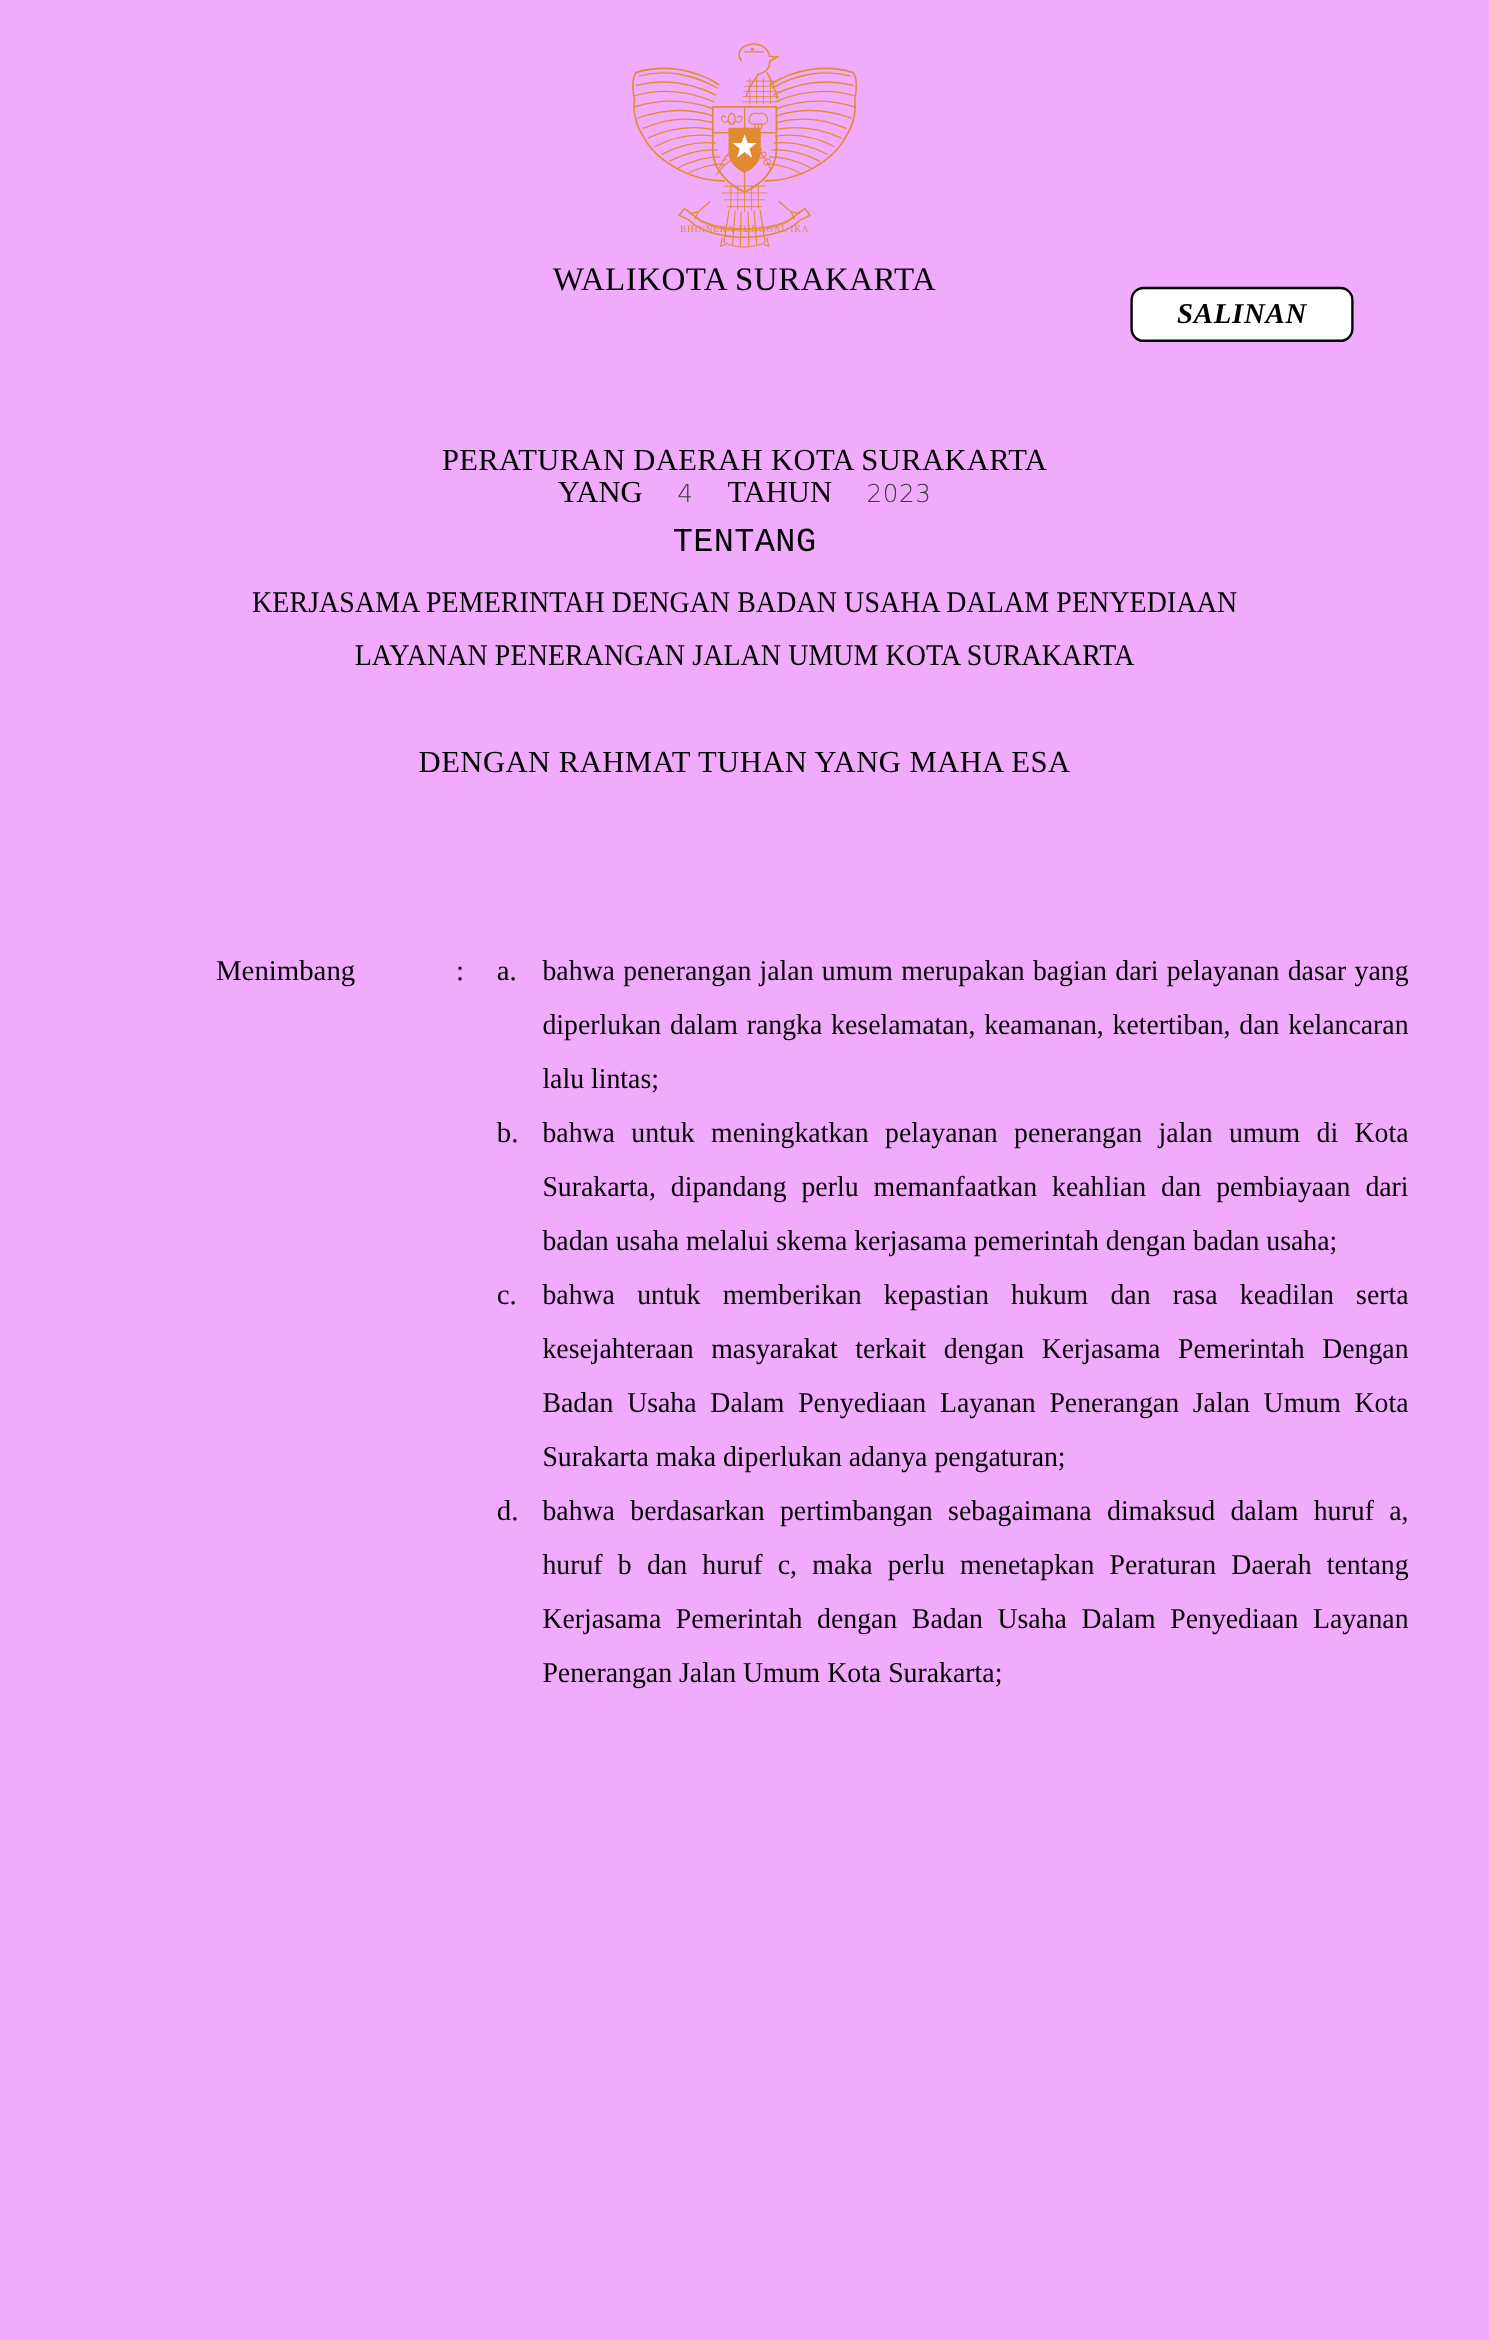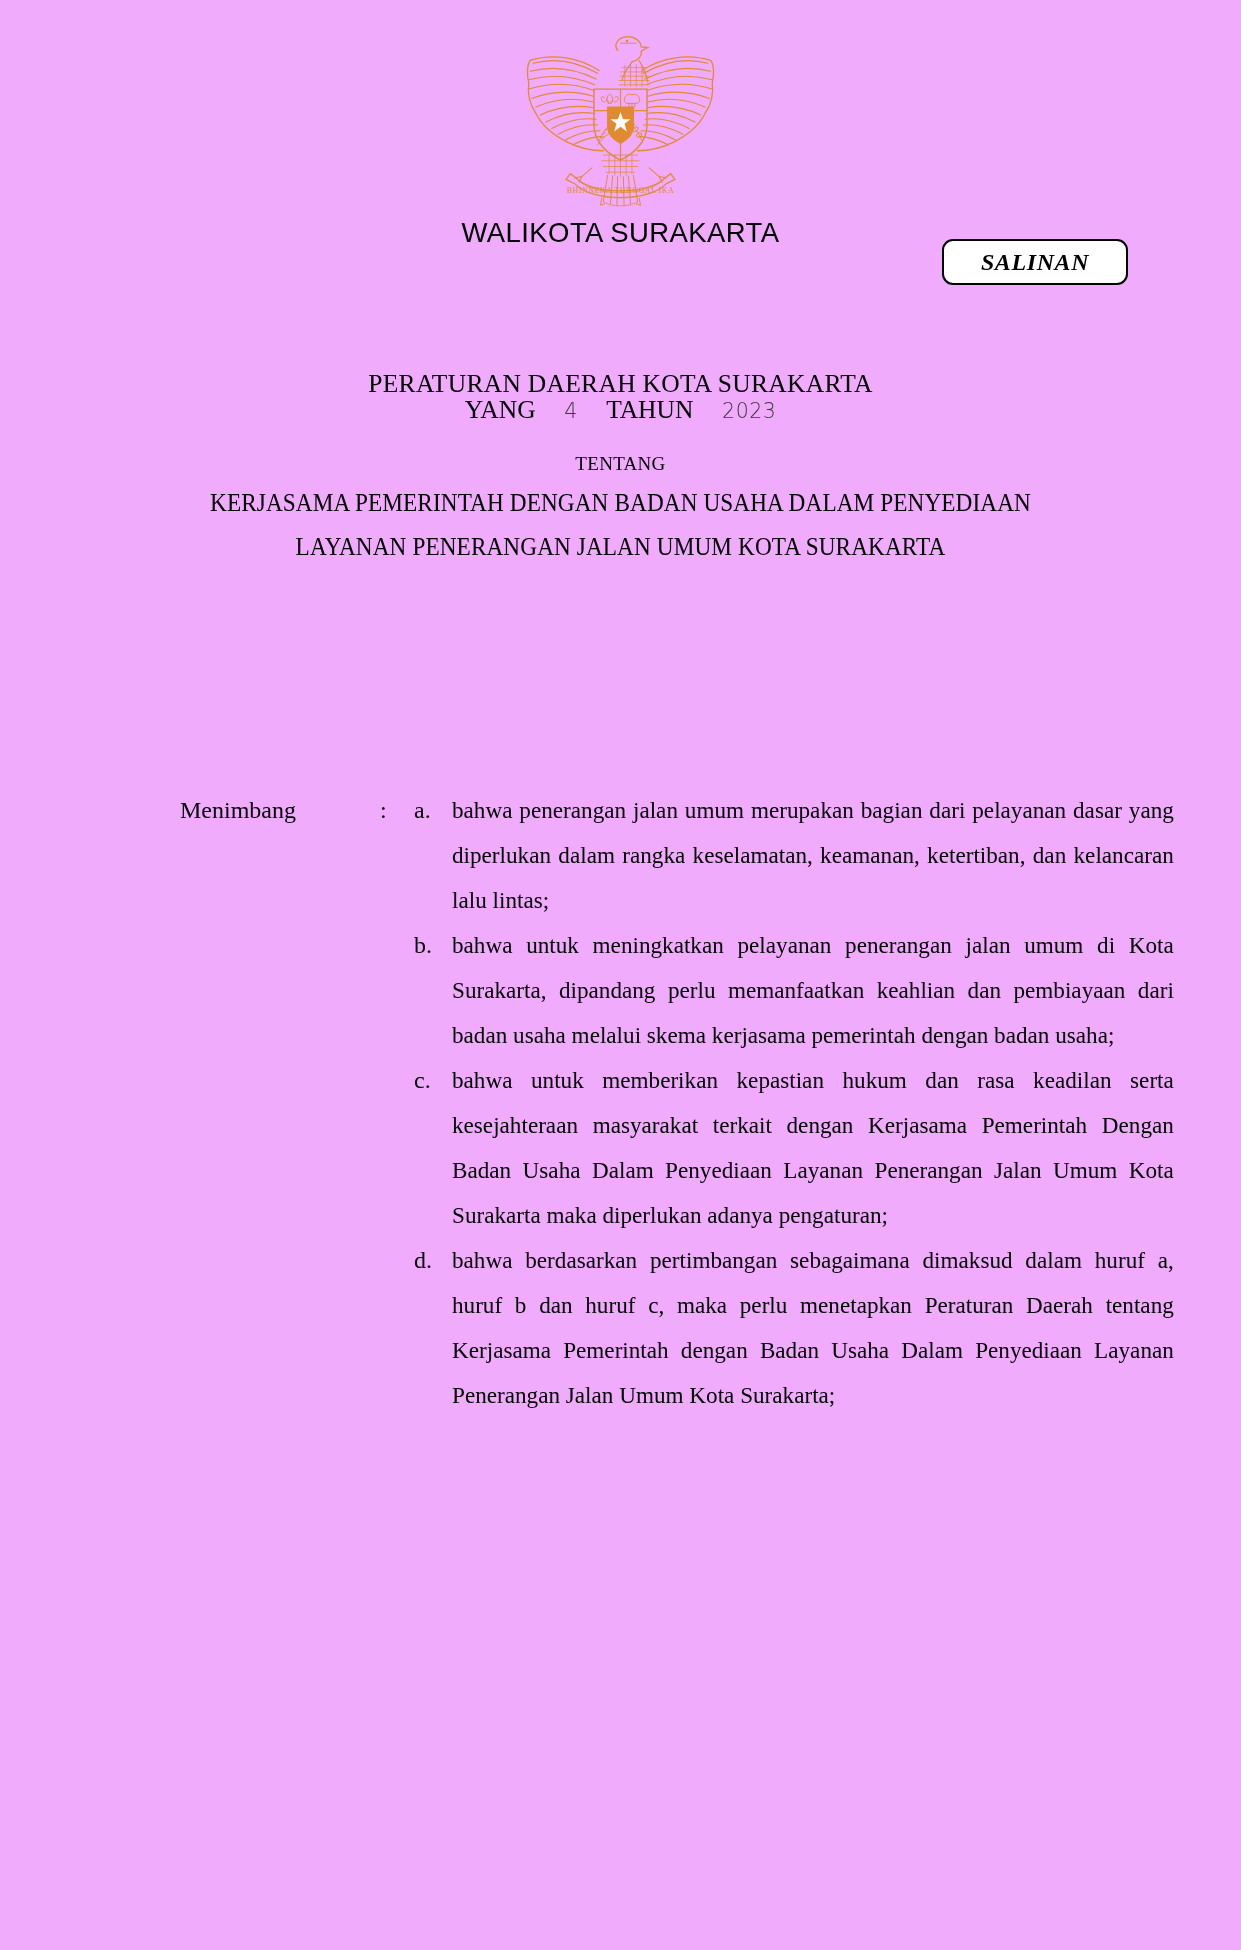--- a/index.html
+++ b/index.html
@@ -37,21 +37,21 @@
     width: 215px;
     height: 190px;
   }
 
   
   .hdr-line {
     position: absolute;
     left: 0;
     width: 1241px;
     text-align: center;
-    font-family: Liberation Sans, sans-serif;
+    font-family: Liberation Serif, serif;
     font-weight: 400;
     letter-spacing: 0.4px;
   }
   #walikota-line   { top: 217px;  font-size: 27.5px; }
   #provinsi-line   { top: 259px;  font-size: 26px; }
 
   
   .salinan-stamp {
     position: absolute;
     top: 239px;
@@ -96,21 +96,21 @@
   }
   #nomor-line .alt {
     font-family: "DejaVu Sans", sans-serif;
     font-size: 20.5px;
     font-weight: 300;
     color: #3a3a3a;
     letter-spacing: 0.5px;
   }
   #nomor-line .sp { display: inline-block; width: 16px; }
 
-  #tentang-line { top: 437px; font-size: 19px; letter-spacing: 0.3px; }
+  #tentang-line { top: 421px; font-size: 28px; letter-spacing: 0.3px; font-family: Liberation Mono, monospace; }
 
   .subject-line {
     position: absolute;
     left: 0;
     width: 1241px;
     text-align: center;
     font-family: "Liberation Serif", serif;
     font-size: 25px;
     font-weight: 400;
     transform: scaleX(0.93);
@@ -331,20 +331,21 @@
     <span class="sp"></span>
     <span class="alt">2023</span>
   </div>
 
   <div class="title-line" id="tentang-line">TENTANG</div>
 
   <div class="subject-line" id="subject-1">KERJASAMA PEMERINTAH DENGAN BADAN USAHA DALAM PENYEDIAAN</div>
 
   <div class="subject-line" id="subject-2">LAYANAN PENERANGAN JALAN UMUM KOTA SURAKARTA</div>
 
+  <div class="hdr-line" id="dengan-rahmat">DENGAN RAHMAT TUHAN YANG MAHA ESA</div>
 
 
   <div class="considering-block">
 
     <div class="consider-row">
       <div class="consider-label">Menimbang</div>
       <div class="consider-colon">:</div>
       <div class="consider-items">
 
         <div class="consider-item">

